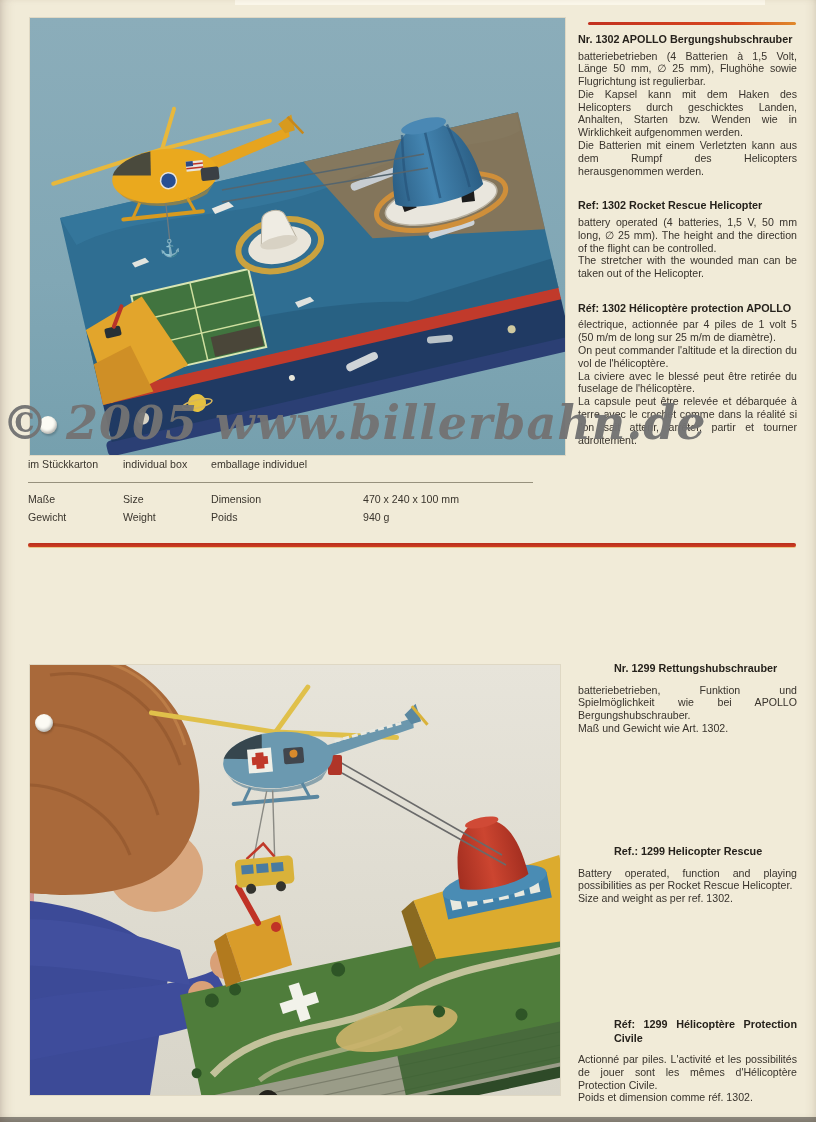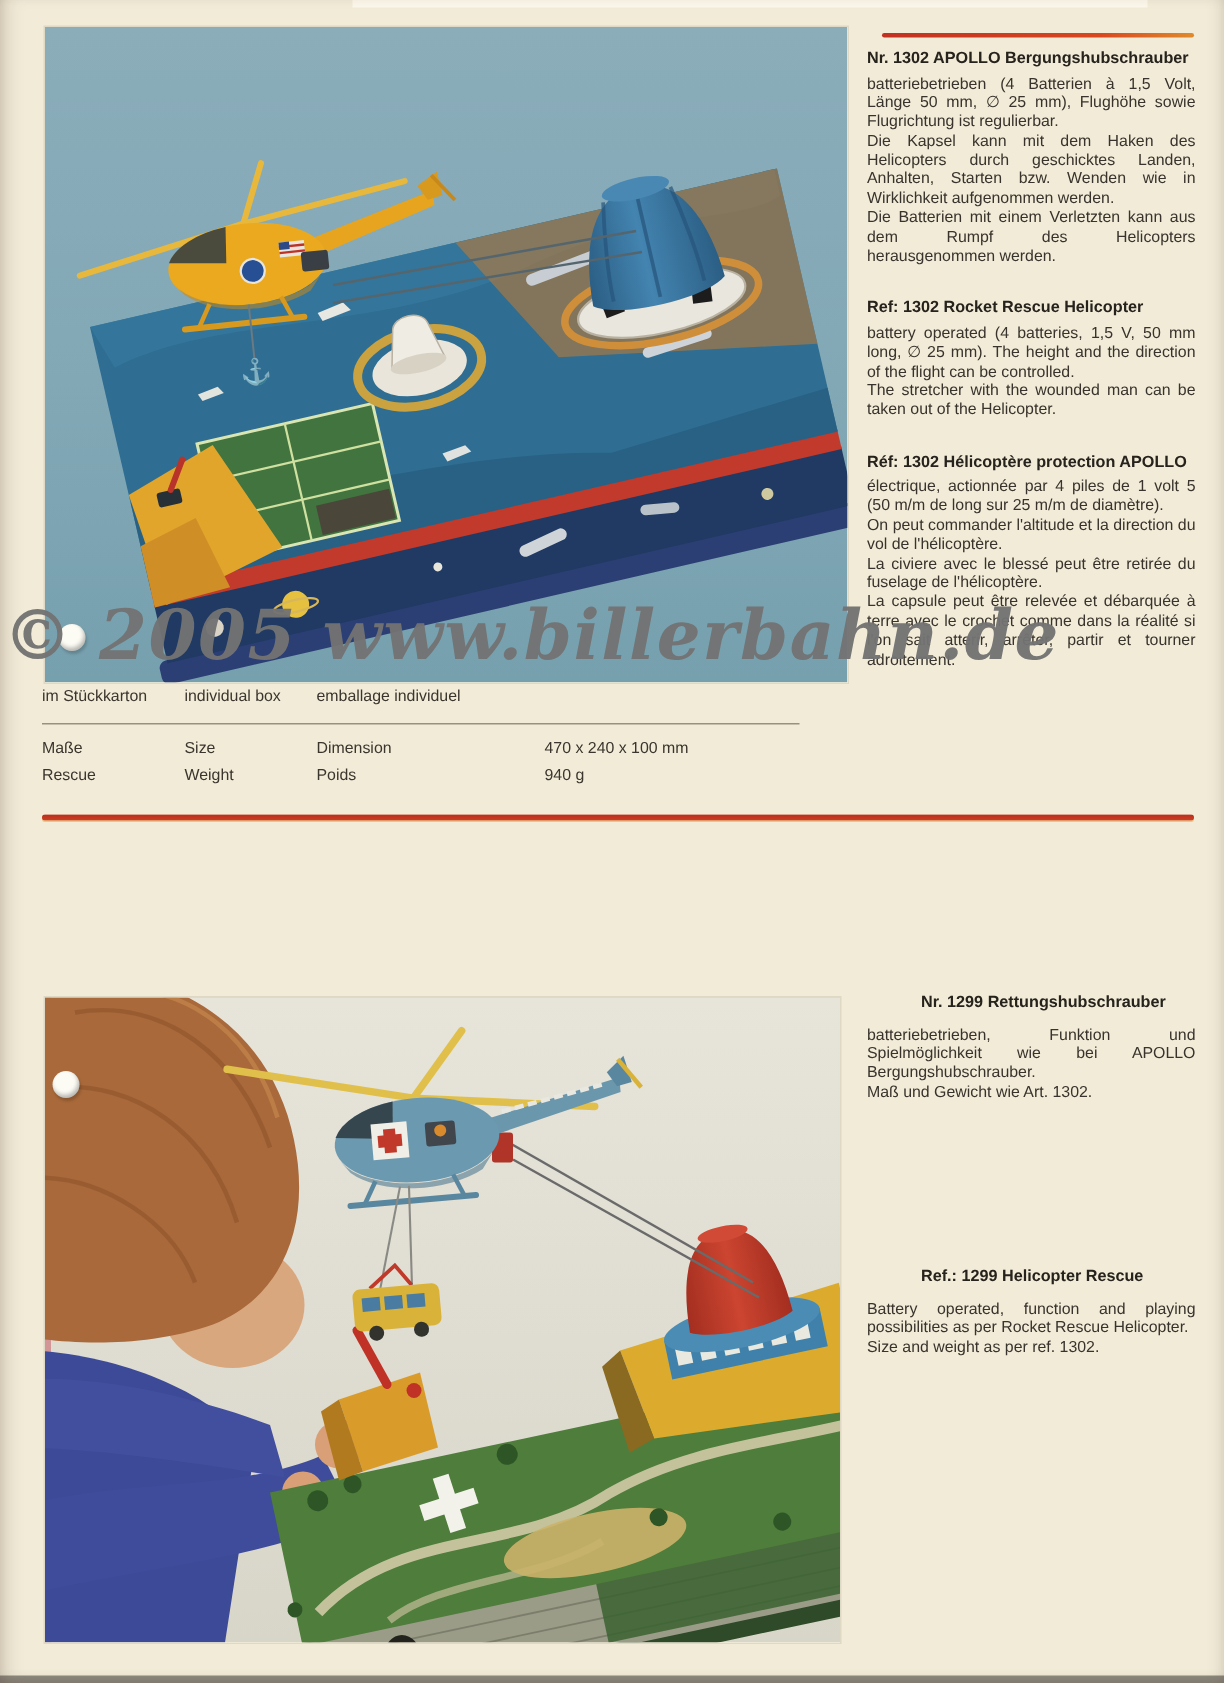--- a/index.html
+++ b/index.html
@@ -331,34 +331,39 @@
       <span>emballage individuel</span>
     </div>
     <hr class="pt-sep">
     <div class="pt-row">
       <span>Maße</span>
       <span>Size</span>
       <span>Dimension</span>
       <span>470 x 240 x 100 mm</span>
     </div>
     <div class="pt-row">
-      <span>Rescue</span>
+      <span>Gewicht</span>
       <span>Weight</span>
       <span>Poids</span>
       <span>940 g</span>
     </div>
   </div>
 
   <div class="col col-b-de">
     <div class="h" lang="de">Nr. 1299 Rettungshubschrauber</div>
     <p lang="de">batteriebetrieben, Funktion und Spielmöglichkeit wie bei APOLLO Bergungshubschrauber.</p>
     <p lang="de">Maß und Gewicht wie Art. 1302.</p>
   </div>
 
   <div class="col col-b-en">
     <div class="h" lang="en">Ref.: 1299 Helicopter Rescue</div>
     <p lang="en">Battery operated, function and playing possibilities as per Rocket Rescue Helicopter.</p>
     <p lang="en">Size and weight as per ref. 1302.</p>
   </div>
 
+  <div class="col col-b-fr">
+    <div class="h" lang="fr">Réf: 1299 Hélicoptère Protection Civile</div>
+    <p lang="fr">Actionné par piles. L'activité et les possibilités de jouer sont les mêmes d'Hélicoptère Protection Civile.</p>
+    <p lang="fr">Poids et dimension comme réf. 1302.</p>
+  </div>
 
   <div class="scan-bottom"></div>
 </div>
 
 </body></html>

